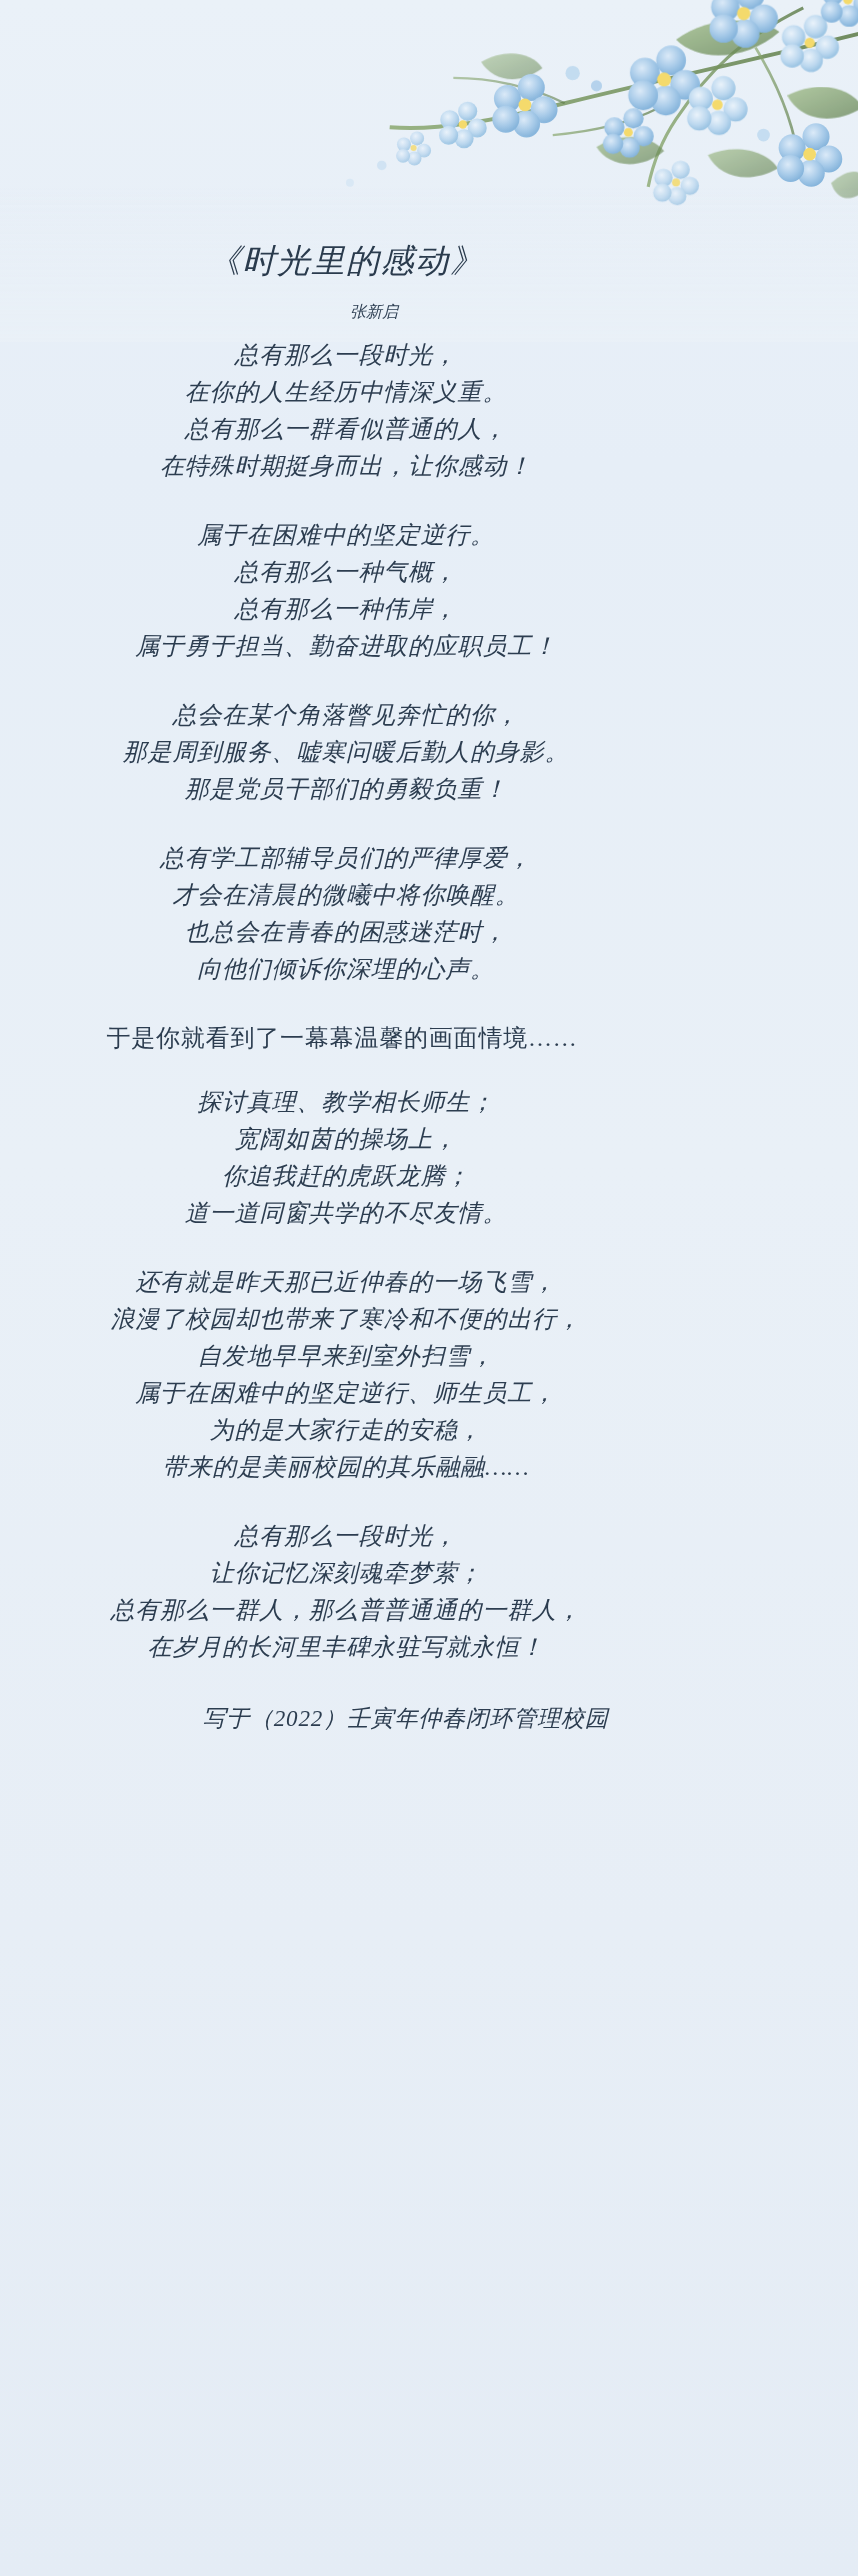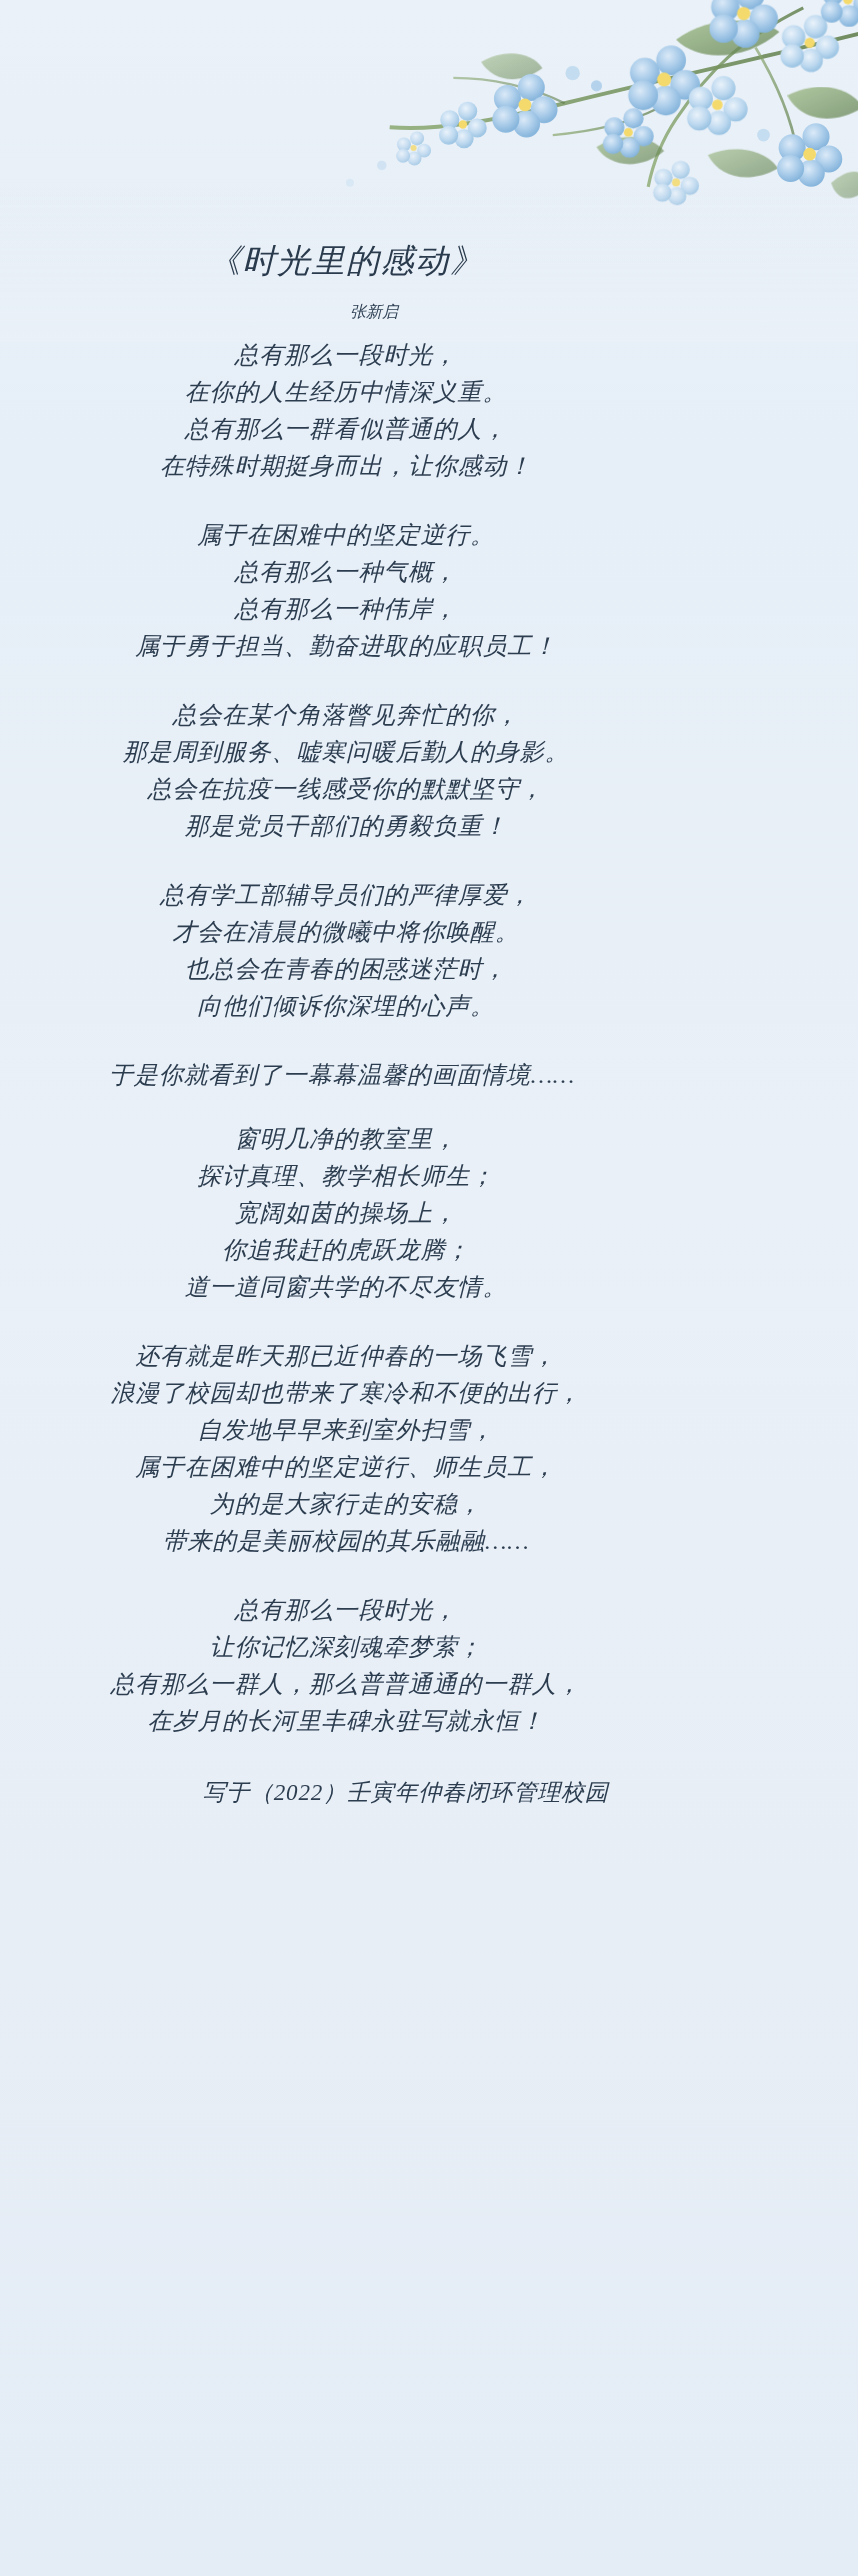--- a/index.html
+++ b/index.html
@@ -72,21 +72,20 @@
     line-height: 37px;
     color: #2c3d50;
     font-style: italic;
     white-space: nowrap;
     letter-spacing: 0.8px;
   }
   .sep-line {
     font-size: 24px;
     line-height: 37px;
     color: #2c3d50;
-    font-style: italic;
     margin: 11px 8px 27px 0;
     letter-spacing: 0.8px;
   }
   .signature {
     font-size: 23px;
     color: #2c3d50;
     font-style: italic;
     margin-top: 37px;
     padding-left: 119px;
     letter-spacing: 0.8px;
@@ -254,35 +253,33 @@
   <div class="stanza">
     <div class="line">属于在困难中的坚定逆行。</div>
     <div class="line">总有那么一种气概，</div>
     <div class="line">总有那么一种伟岸，</div>
     <div class="line">属于勇于担当、勤奋进取的应职员工！</div>
   </div>
 
   <div class="stanza">
     <div class="line">总会在某个角落瞥见奔忙的你，</div>
     <div class="line">那是周到服务、嘘寒问暖后勤人的身影。</div>
-    <div class="line">总会在抗疫一线感受你的默默坚守，</div>
     <div class="line">那是党员干部们的勇毅负重！</div>
   </div>
 
   <div class="stanza">
     <div class="line">总有学工部辅导员们的严律厚爱，</div>
     <div class="line">才会在清晨的微曦中将你唤醒。</div>
     <div class="line">也总会在青春的困惑迷茫时，</div>
     <div class="line">向他们倾诉你深埋的心声。</div>
   </div>
 
   <div class="sep-line">于是你就看到了一幕幕温馨的画面情境……</div>
 
   <div class="stanza">
-    <div class="line">窗明几净的教室里，</div>
     <div class="line">探讨真理、教学相长师生；</div>
     <div class="line">宽阔如茵的操场上，</div>
     <div class="line">你追我赶的虎跃龙腾；</div>
     <div class="line">道一道同窗共学的不尽友情。</div>
   </div>
 
   <div class="stanza">
     <div class="line">还有就是昨天那已近仲春的一场飞雪，</div>
     <div class="line">浪漫了校园却也带来了寒冷和不便的出行，</div>
     <div class="line">自发地早早来到室外扫雪，</div>

